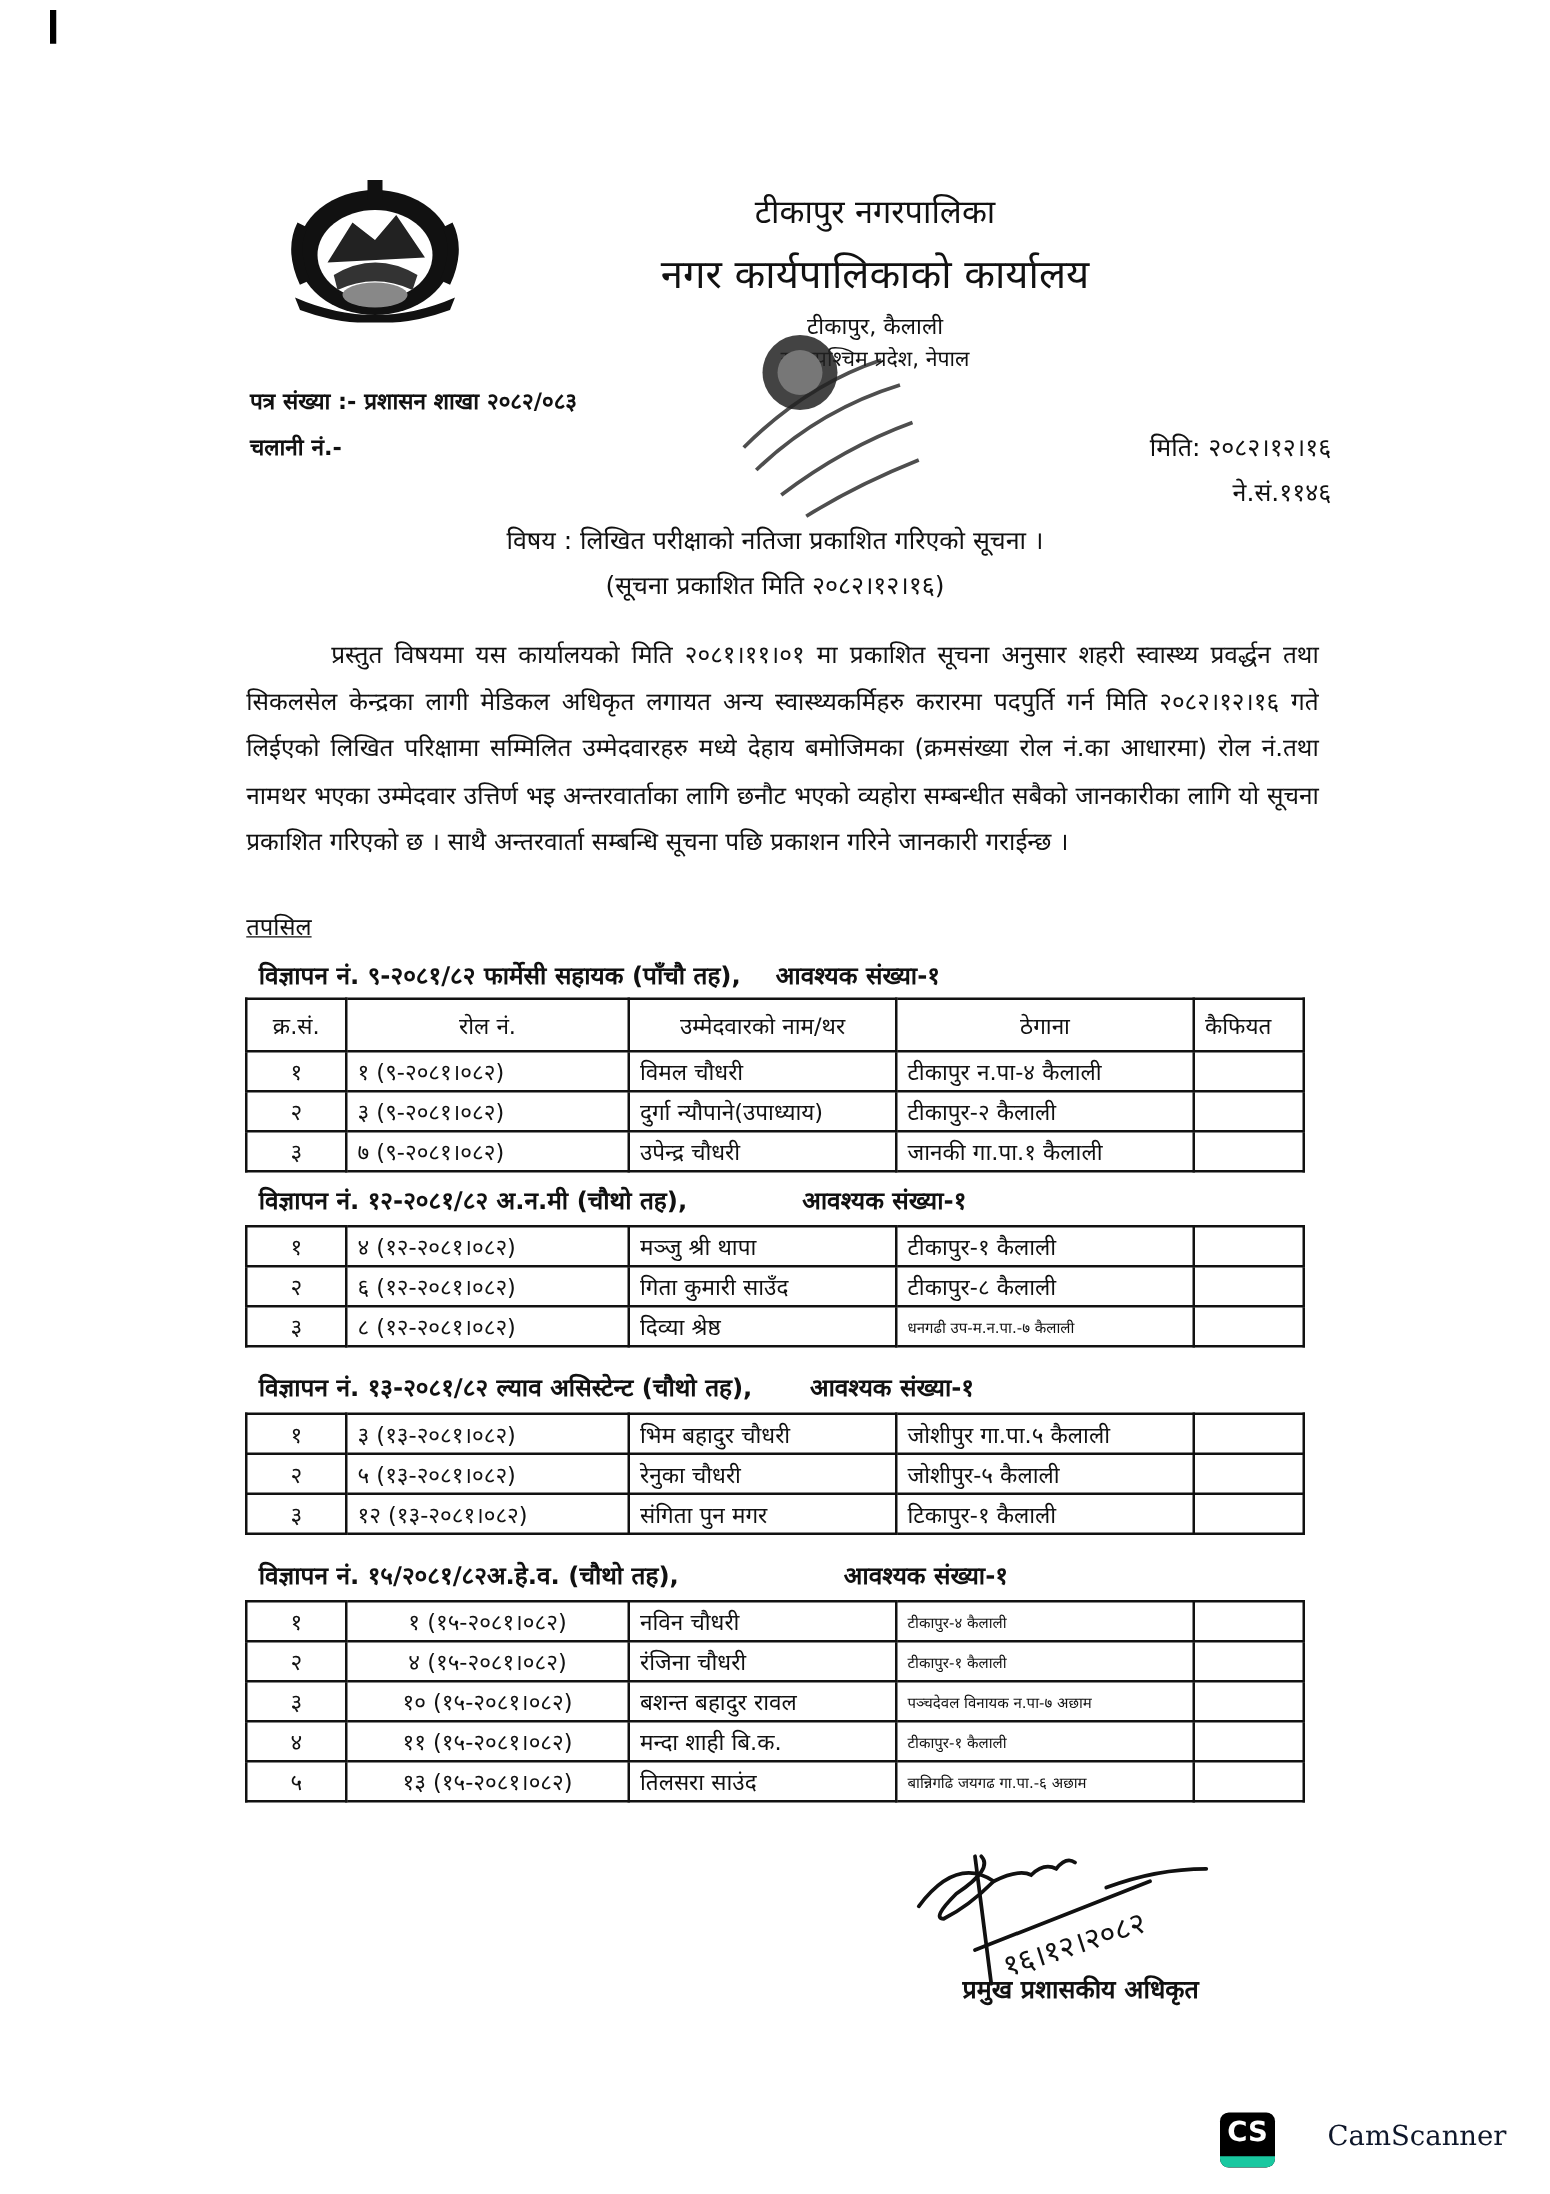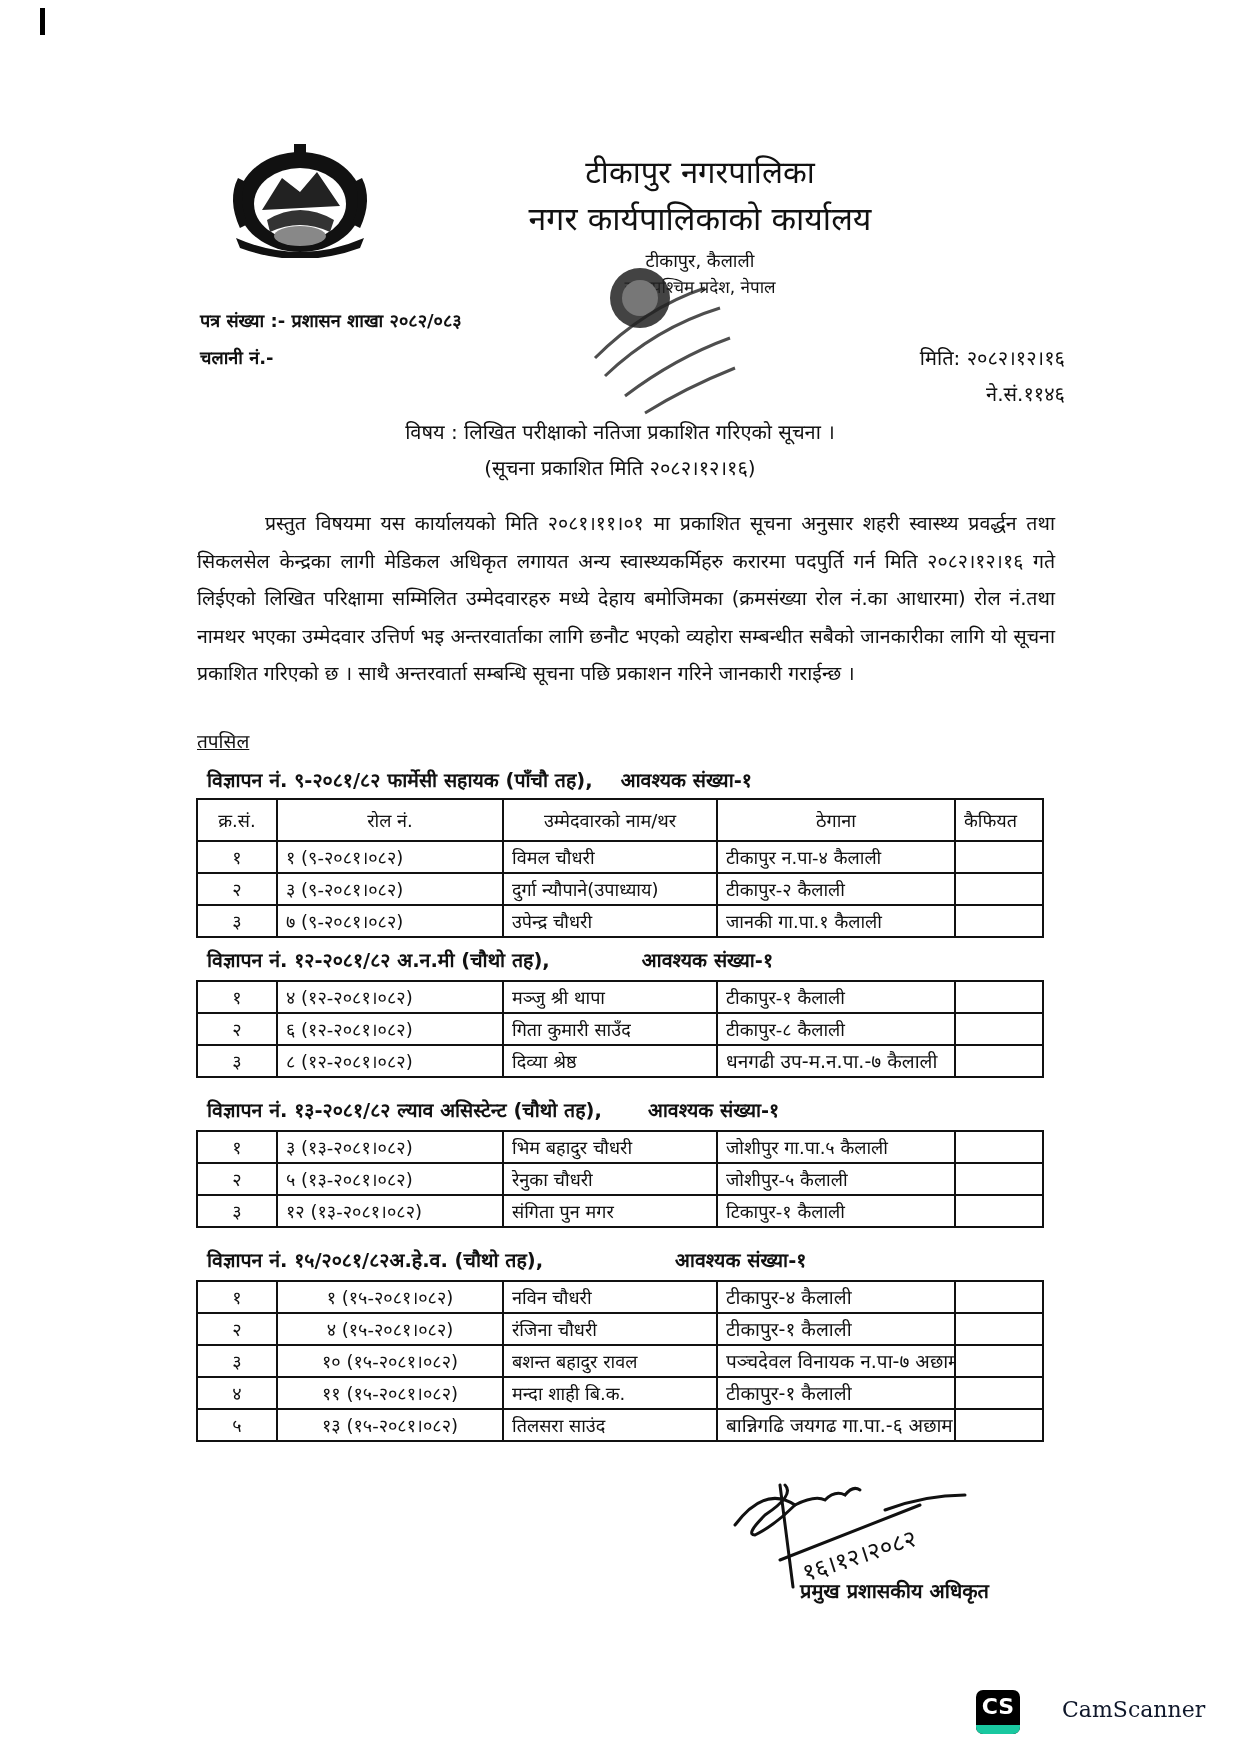--- a/index.html
+++ b/index.html
@@ -5,21 +5,21 @@
   html, body { margin: 0; padding: 0; background: #ffffff; }
   body { width: 1240px; height: 1755px; position: relative; overflow: hidden;
          font-family: "DejaVu Sans", sans-serif; color: #111; }
   .abs { position: absolute; }
   .corner-mark { left: 40px; top: 8px; width: 5px; height: 27px; background: #000; }
 
   
   .emblem { left: 222px; top: 140px; width: 156px; height: 118px; }
 
   .org-title { left: 420px; width: 560px; text-align: center; white-space: nowrap; }
-  .t1 { top: 150px; font-size: 31px; }
+  .t1 { top: 150px; font-size: 26px; }
   .t2 { top: 196px; font-size: 32px; }
   .t3 { top: 248px; font-size: 18px; }
   .t4 { top: 275px; font-size: 17px; }
 
   .stamp { left: 585px; top: 268px; width: 175px; height: 150px; }
 
   .meta-left { left: 200px; font-size: 18px; font-weight: bold; white-space: nowrap; }
   .ref-line { top: 308px; }
   .chalani { top: 345px; }
   .meta-right { right: 175px; font-size: 20px; text-align: right; white-space: nowrap; }
@@ -53,25 +53,25 @@
   .c-roll { width: 208px; }
   .c-name { width: 196px; }
   .c-addr { width: 220px; }
   .c-rem { width: 70px; }
   th.c-roll, th.c-name, th.c-addr { text-align: center; }
   th.c-rem { font-weight: bold; text-align: left; padding: 0 2px; }
   .tb1 { top: 798px; }
   .tb2 { top: 980px; }
   .tb3 { top: 1130px; }
   .tb4 { top: 1280px; }
-  .small-addr { font-size: 19px; font-weight: bold; }
+  .small-addr { font-size: 12px; font-weight: bold; }
   .tb4 td.c-roll { text-align: center; }
 
   .signature { left: 725px; top: 1465px; width: 250px; height: 130px; }
-  .signatory { left: 770px; top: 1577px; font-size: 20px; font-weight: bold; white-space: nowrap; margin-left: 30px; }
+  .signatory { left: 770px; top: 1577px; font-size: 20px; font-weight: bold; white-space: nowrap; }
 
   .cs-badge { left: 976px; top: 1690px; width: 44px; height: 44px; border-radius: 7px;
               background: #000000; overflow: hidden; }
   .cs-badge .cs-text { position: absolute; left: 0; top: 4px; width: 44px; text-align: center;
               color: #fff; font: bold 22px "DejaVu Sans", sans-serif; }
   .cs-badge .cs-bar { position: absolute; left: 0; bottom: 0; width: 44px; height: 9px; background: #19c8a0; }
   .cs-name { left: 1062px; top: 1697px; font-family: "DejaVu Serif", serif; font-size: 22px; color: #0f172a; }
 </style>
 </head>
 <body>

